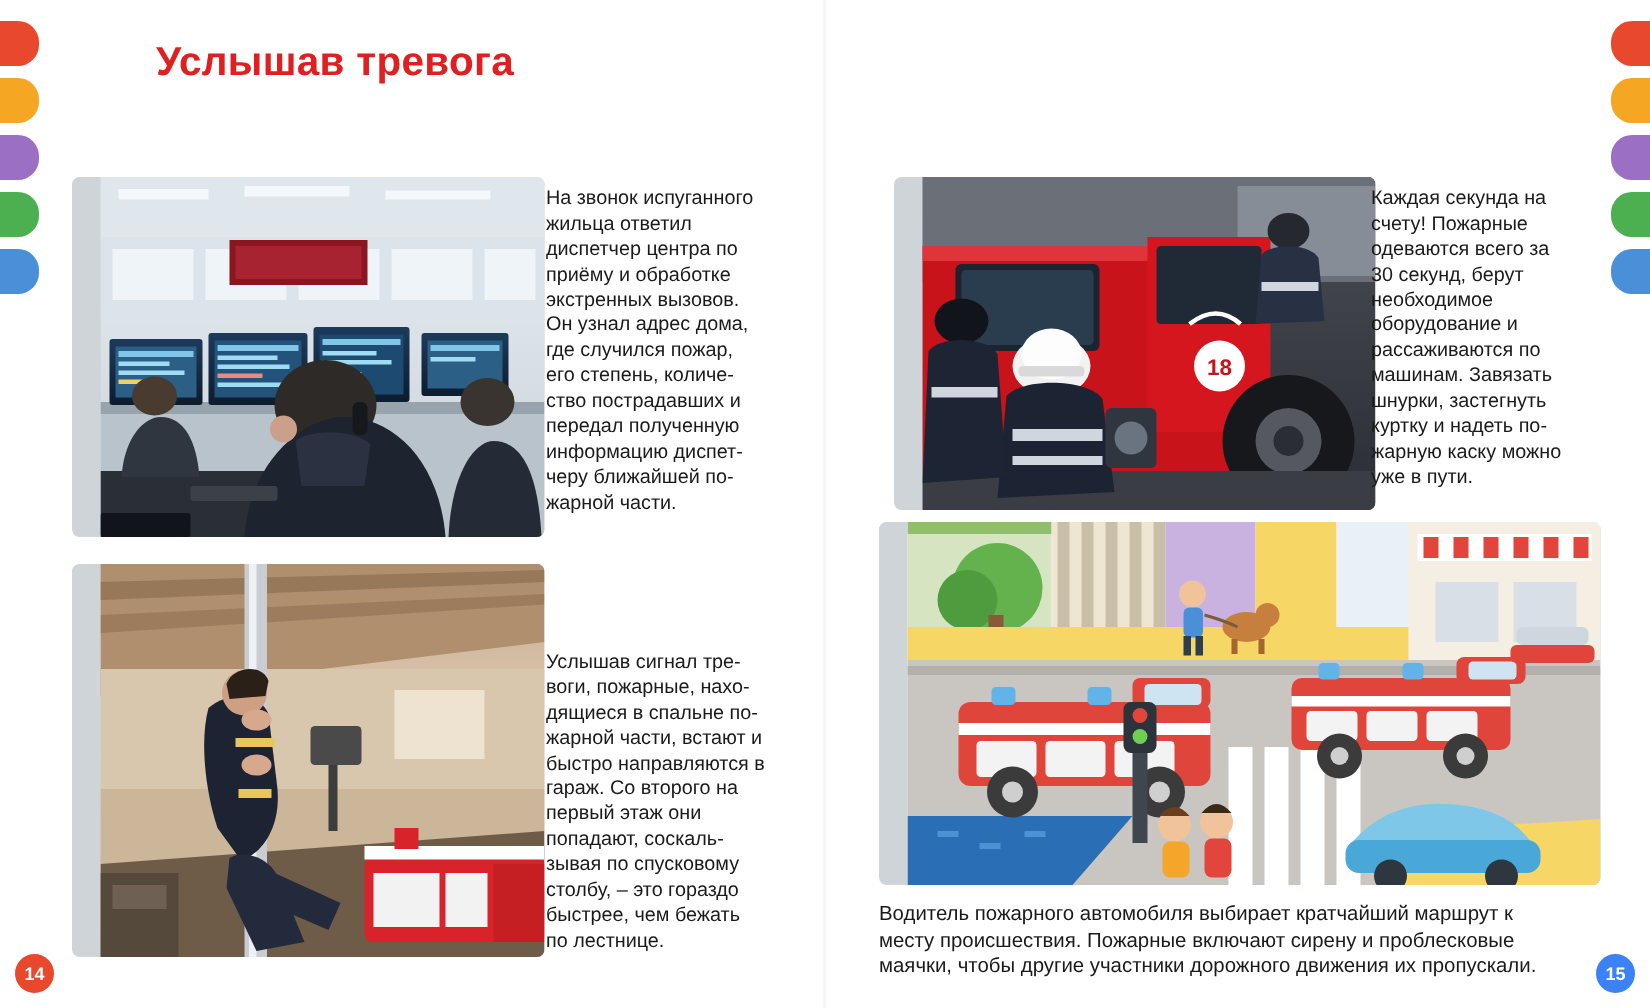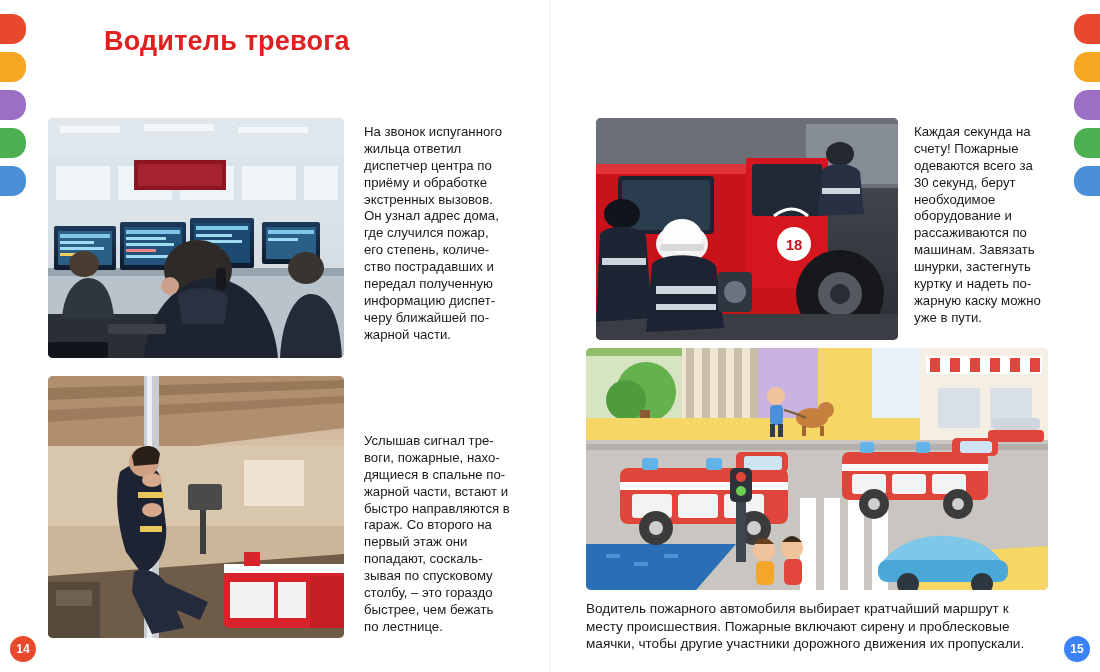--- a/index.html
+++ b/index.html
@@ -87,20 +87,21 @@
   .cap-2 { left: 364px; top: 433px;  width: 146px; }
   .cap-3 { left: 914px; top: 124px;  width: 130px; }
   .cap-4 { left: 586px; top: 600px;  width: 460px; font-size: 13.6px; line-height: 1.3; }
 
   
   .photo {
     position: absolute;
     border-radius: 5px;
     overflow: hidden;
     background: #cfd4d8;
+    padding-left: 19px;
   }
   .ph1 { left: 48px;  top: 118px; width: 296px; height: 240px; }
   .ph2 { left: 48px;  top: 376px; width: 296px; height: 262px; }
   .ph3 { left: 596px; top: 118px; width: 302px; height: 222px; }
   .ph4 { left: 586px; top: 348px; width: 462px; height: 242px; }
 
   .photo svg { display: block; width: 100%; height: 100%; }
 
   
   .pagenum {
@@ -136,21 +137,21 @@
   <div class="page page-left">
 
     <div class="tabs tabs-left">
       <div class="tab" style="background:#e8482c"></div>
       <div class="tab" style="background:#f5a623"></div>
       <div class="tab" style="background:#9b6fc4"></div>
       <div class="tab" style="background:#4caf50"></div>
       <div class="tab" style="background:#4a90d9"></div>
     </div>
 
-    <div class="title">Водитель тревога</div>
+    <div class="title">Услышав тревога</div>
 
 
     <div class="photo ph1">
       <svg viewBox="0 0 296 240" preserveAspectRatio="none">
         <defs>
           <linearGradient id="roomg" x1="0" y1="0" x2="0" y2="1">
             <stop offset="0" stop-color="#e8eef3"></stop>
             <stop offset="1" stop-color="#c9d2d9"></stop>
           </linearGradient>
           <linearGradient id="scr" x1="0" y1="0" x2="0" y2="1">

